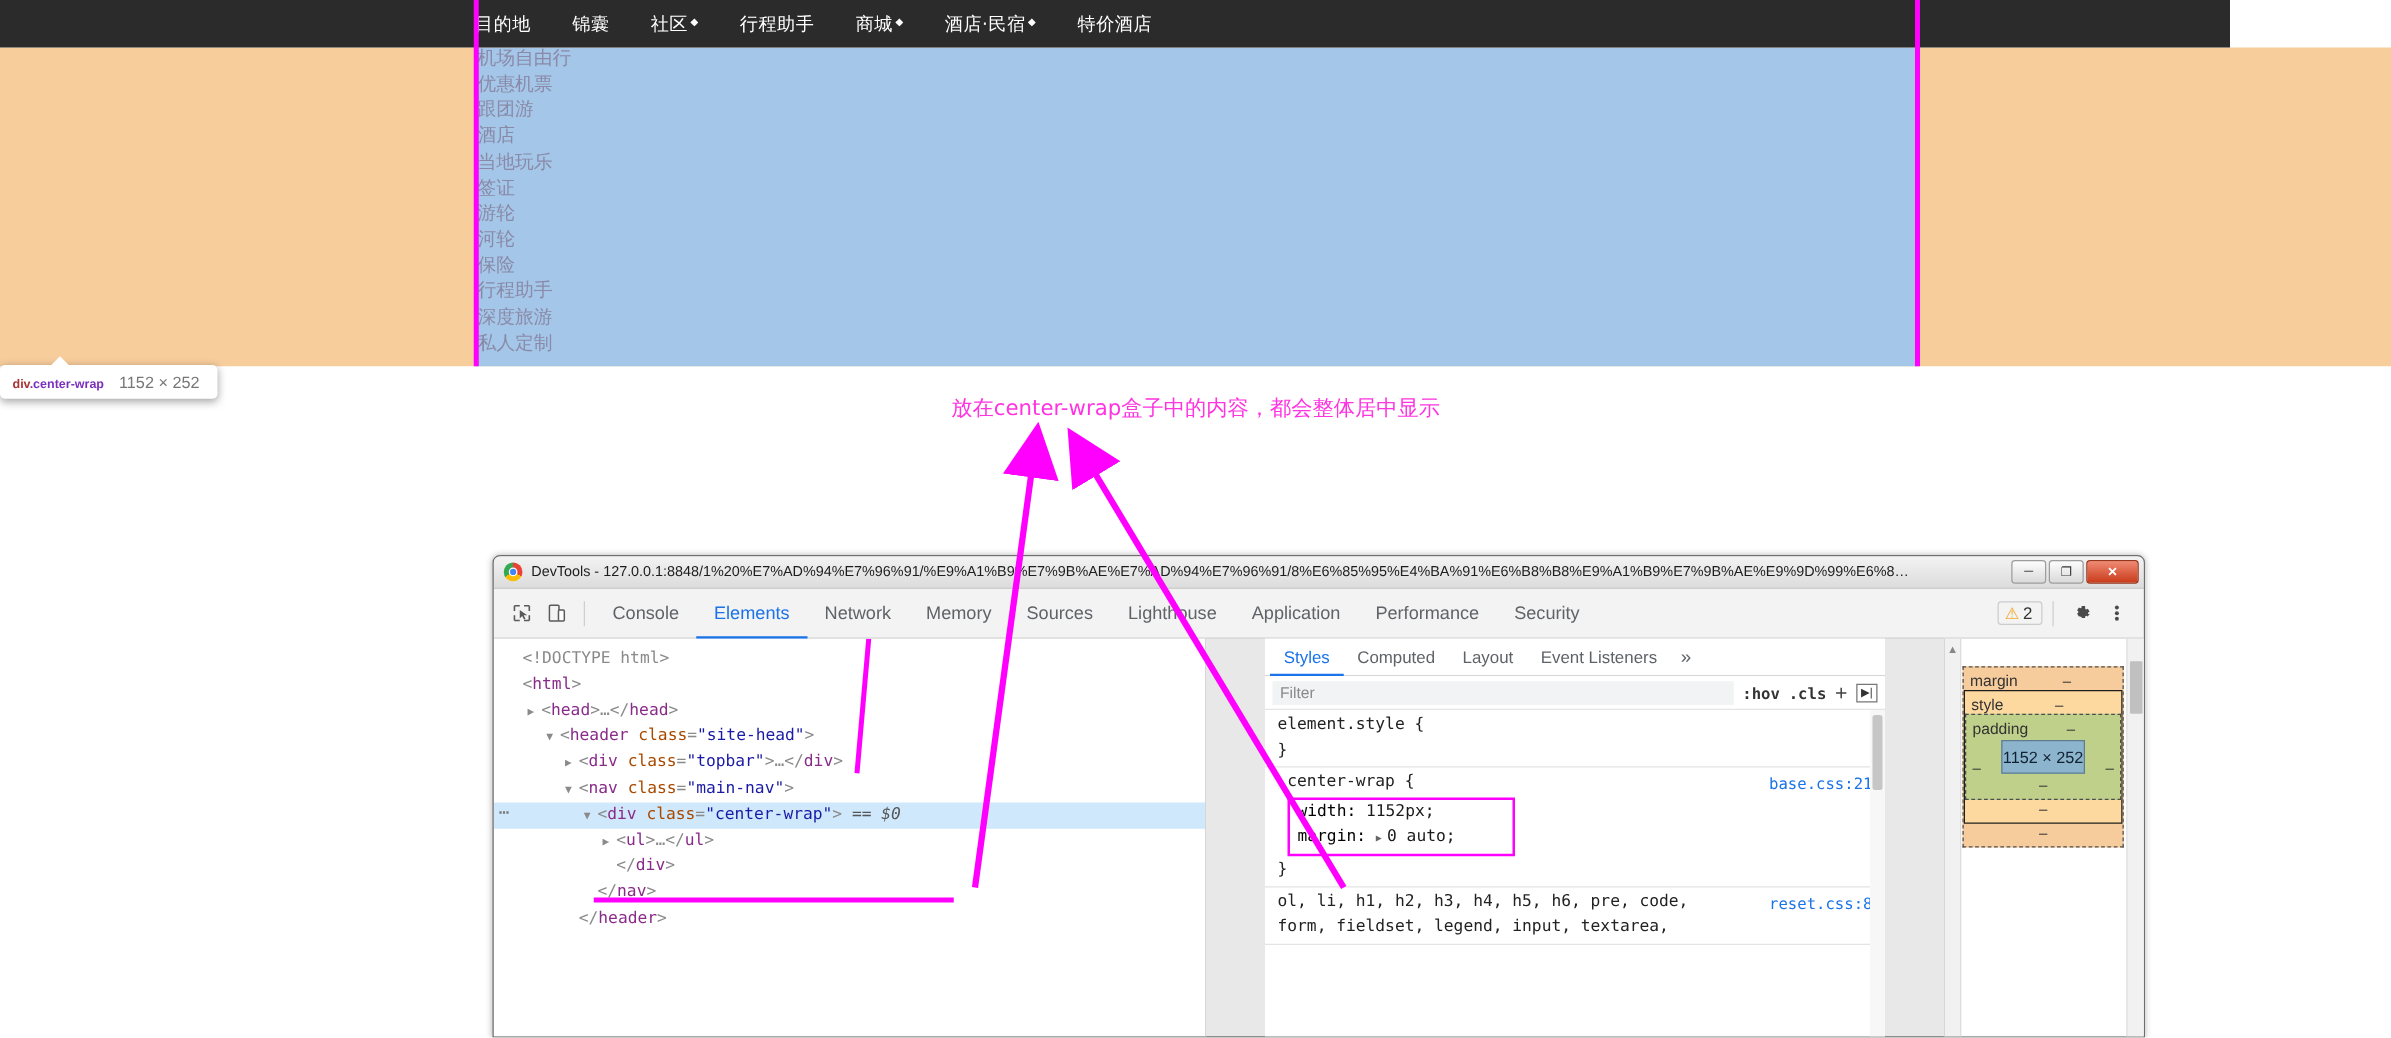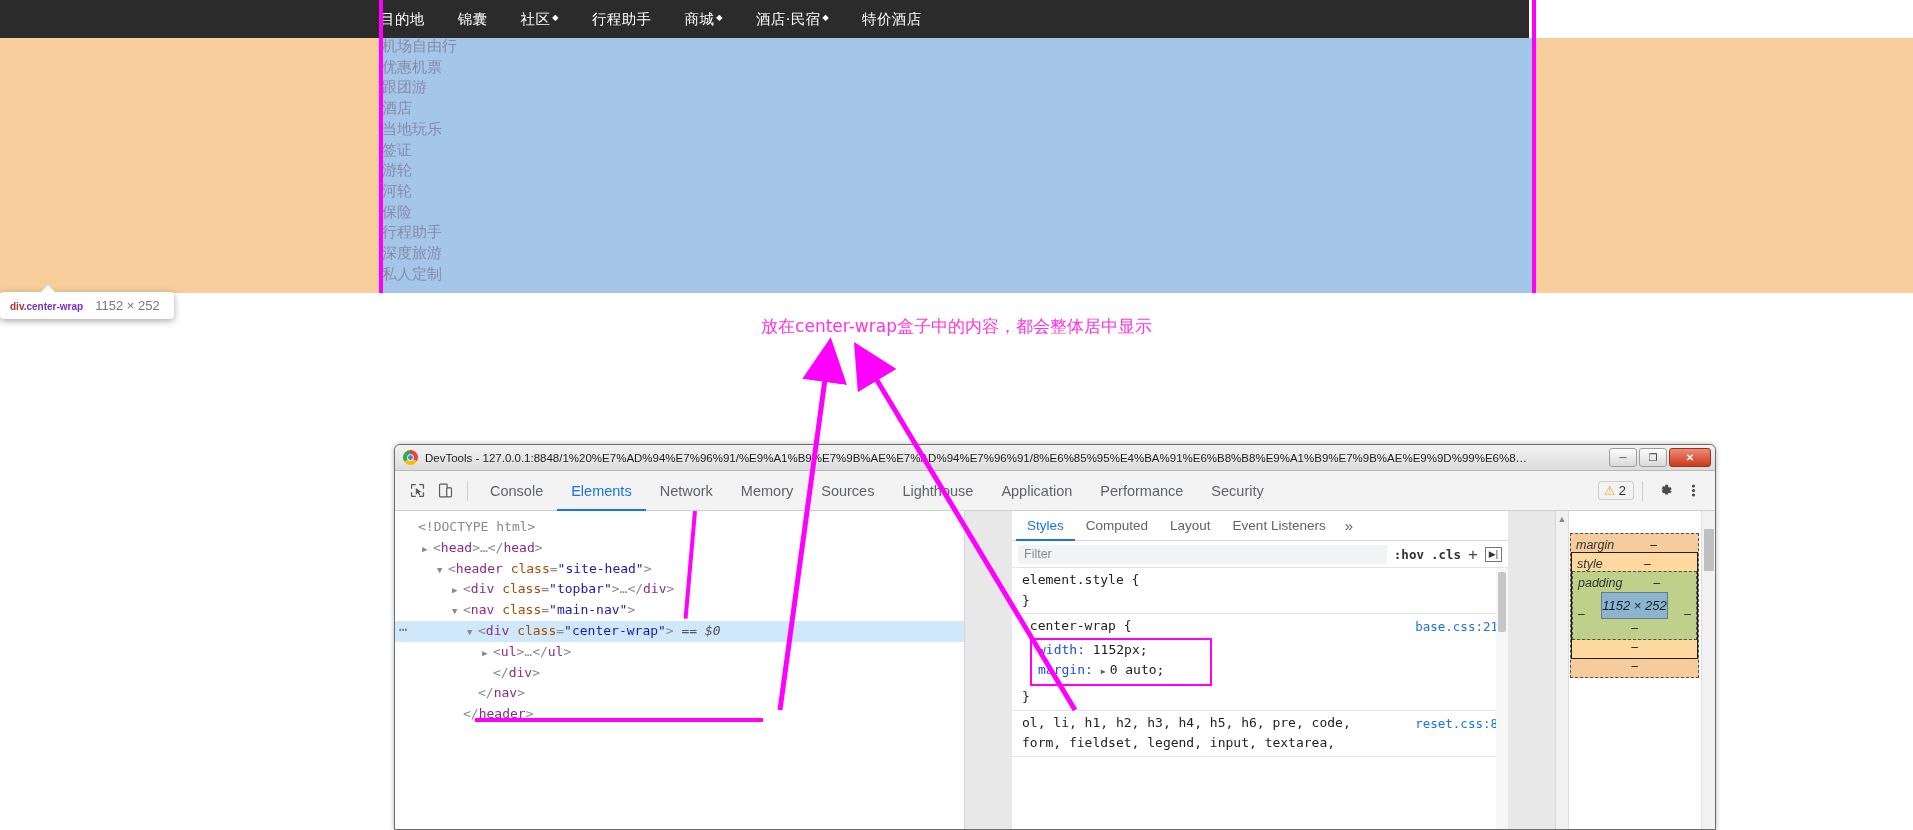--- a/index.html
+++ b/index.html
@@ -9,21 +9,21 @@
     overflow: hidden;
     font-family: "Liberation Sans", sans-serif;
     background: #ffffff;
   }
   #root { position: relative; width: 1913px; height: 830px; background: #fff; }
 
   
   .page-area { position: absolute; left: 0; top: 0; width: 1913px; height: 300px; background: #ffffff; }
 
   .topbar {
-    position: absolute; left: 0; top: 0; width: 1529px; height: 38px;
+    position: absolute; left: 0; top: 0; width: 1784px; height: 38px;
     background: #2b2b2b;
   }
   .topbar-inner {
     position: absolute; left: 380px; top: 0; height: 38px;
     display: flex; align-items: center; gap: 31px;
     white-space: nowrap;
   }
   .nav-link {
     color: #ffffff; font-size: 14.5px; letter-spacing: .4px;
     font-family: "DejaVu Sans", sans-serif;
@@ -217,21 +217,21 @@
     flex: 1 1 auto; overflow: hidden;
     font-family: "DejaVu Sans Mono", monospace;
     font-size: 13px; line-height: 20.6px; color: #222;
     background: #fff; position: relative;
   }
   .rule { padding: 2px 8px 2px 10px; border-bottom: 1px solid #e4e4e4; position: relative; }
   .rule .src {
     position: absolute; right: 10px; top: 3px; color: #1a73e8;
     font-size: 12.5px;
   }
-  .prop-name { color: #1d4ed8; margin-top: 39px; }
+  .prop-name { color: #000000; margin-top: 39px; }
   .prop-val  { color: #1a1a1a; }
   .hl-box {
     border: 2px solid #ff00ff; display: inline-block;
     padding: 0px 46px 1px 6px; margin: 1px 0 1px 8px;
   }
   .expand-tri { color: #666; font-size: 8px; display: inline-block; width: 9px; }
 
   .boxmodel-panel {
     width: 160px; border-left: 1px solid #d6d6d6; background: #fff;
     position: relative; overflow: hidden;
@@ -247,21 +247,21 @@
     font-family: "Liberation Sans", sans-serif; position: relative;
   }
   .bm-margin  { background: #f7cc9c; border: 1px dashed #4d4d4d; padding: 4px 0; }
   .bm-border  { background: #fdd9a0; border: 1px solid #1e1e1e; padding: 4px 0; }
   .bm-padding { background: #bfd08a; border: 1px dashed #4d4d4d; padding: 4px 0; }
   .bm-content {
     background: #8cb4cd; border: 1px solid #5e7d91;
     padding: 5px 0; font-size: 13px; color: #123;
     margin: 2px 14px;
   }
-  .bm-row { display: flex; align-items: flex-end; justify-content: space-between; padding: 0 5px; font-style: italic; }
+  .bm-row { display: flex; align-items: flex-end; justify-content: space-between; padding: 0 5px; }
   .bm-label { font-size: 12.5px; }
   .bm-dash { font-size: 12px; color: #333; }
   .scrollbar-v {
     position: absolute; right: 0; top: 0; width: 14px; height: 100%;
     background: #f1f1f1; border-left: 1px solid #e0e0e0;
   }
   .scroll-thumb {
     position: absolute; left: 2px; top: 18px; width: 10px; height: 42px;
     background: #c0c0c0; border-radius: 1px;
   }
@@ -389,20 +389,21 @@
             <circle cx="2.5" cy="13" r="1.6"></circle>
         </svg>
       </span>
     </div>
 
     <div class="dt-body">
 
       <div class="dom-panel">
         <div id="dom-tree">
             <div class="dom-row"><span style="display: inline-block; width: 0px;"></span><span class="tw"></span><span class="tok-doctype">&lt;!DOCTYPE html&gt;</span></div>
+            <div class="dom-row"><span style="display: inline-block; width: 0px;"></span><span class="tw"></span><span class="tok-punc">&lt;</span><span class="tok-tag">html</span><span class="tok-punc">&gt;</span></div>
             <div class="dom-row"><span style="display: inline-block; width: 15px;"></span><span class="tw">▶</span><span class="tok-punc">&lt;</span><span class="tok-tag">head</span><span class="tok-punc">&gt;</span><span class="tok-grey">…</span><span class="tok-punc">&lt;/</span><span class="tok-tag">head</span><span class="tok-punc">&gt;</span></div>
             <div class="dom-row"><span style="display: inline-block; width: 30px;"></span><span class="tw">▼</span><span class="tok-punc">&lt;</span><span class="tok-tag">header</span><span class="tok-punc"> </span><span class="tok-name">class</span><span class="tok-punc">=</span><span class="tok-val">"site-head"</span><span class="tok-punc">&gt;</span></div>
             <div class="dom-row"><span style="display: inline-block; width: 45px;"></span><span class="tw">▶</span><span class="tok-punc">&lt;</span><span class="tok-tag">div</span><span class="tok-punc"> </span><span class="tok-name">class</span><span class="tok-punc">=</span><span class="tok-val">"topbar"</span><span class="tok-punc">&gt;</span><span class="tok-grey">…</span><span class="tok-punc">&lt;/</span><span class="tok-tag">div</span><span class="tok-punc">&gt;</span></div>
             <div class="dom-row"><span style="display: inline-block; width: 45px;"></span><span class="tw">▼</span><span class="tok-punc">&lt;</span><span class="tok-tag">nav</span><span class="tok-punc"> </span><span class="tok-name">class</span><span class="tok-punc">=</span><span class="tok-val">"main-nav"</span><span class="tok-punc">&gt;</span></div>
             <div class="dom-row selected"><span class="dots">⋯</span><span style="display: inline-block; width: 60px;"></span><span class="tw">▼</span><span class="tok-punc">&lt;</span><span class="tok-tag">div</span><span class="tok-punc"> </span><span class="tok-name">class</span><span class="tok-punc">=</span><span class="tok-val">"center-wrap"</span><span class="tok-punc">&gt;</span><span class="tok-sel"> == $0</span></div>
             <div class="dom-row"><span style="display: inline-block; width: 75px;"></span><span class="tw">▶</span><span class="tok-punc">&lt;</span><span class="tok-tag">ul</span><span class="tok-punc">&gt;</span><span class="tok-grey">…</span><span class="tok-punc">&lt;/</span><span class="tok-tag">ul</span><span class="tok-punc">&gt;</span></div>
             <div class="dom-row"><span style="display: inline-block; width: 75px;"></span><span class="tw"></span><span class="tok-punc">&lt;/</span><span class="tok-tag">div</span><span class="tok-punc">&gt;</span></div>
             <div class="dom-row"><span style="display: inline-block; width: 60px;"></span><span class="tw"></span><span class="tok-punc">&lt;/</span><span class="tok-tag">nav</span><span class="tok-punc">&gt;</span></div>
             <div class="dom-row"><span style="display: inline-block; width: 45px;"></span><span class="tw"></span><span class="tok-punc">&lt;/</span><span class="tok-tag">header</span><span class="tok-punc">&gt;</span></div>
           </div>

